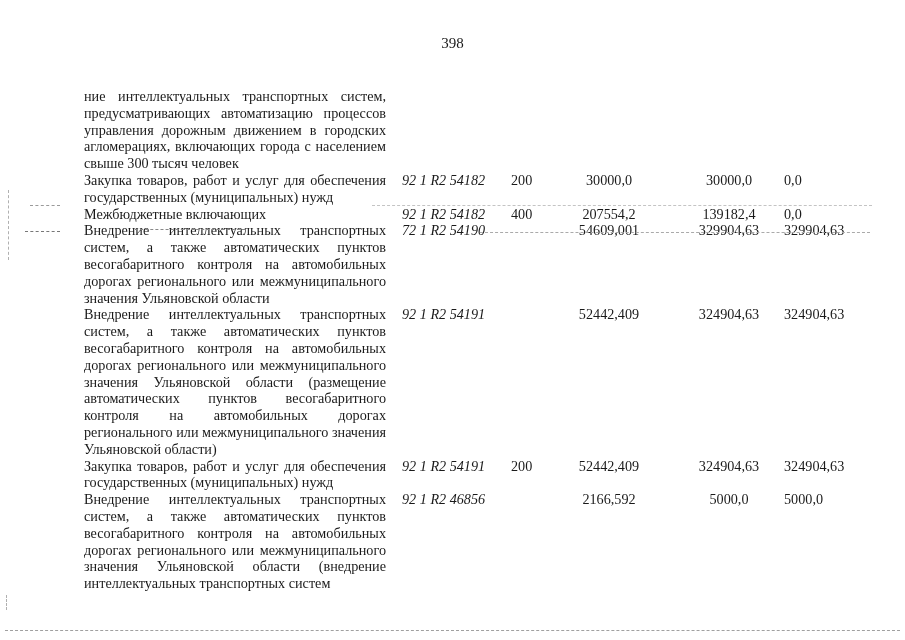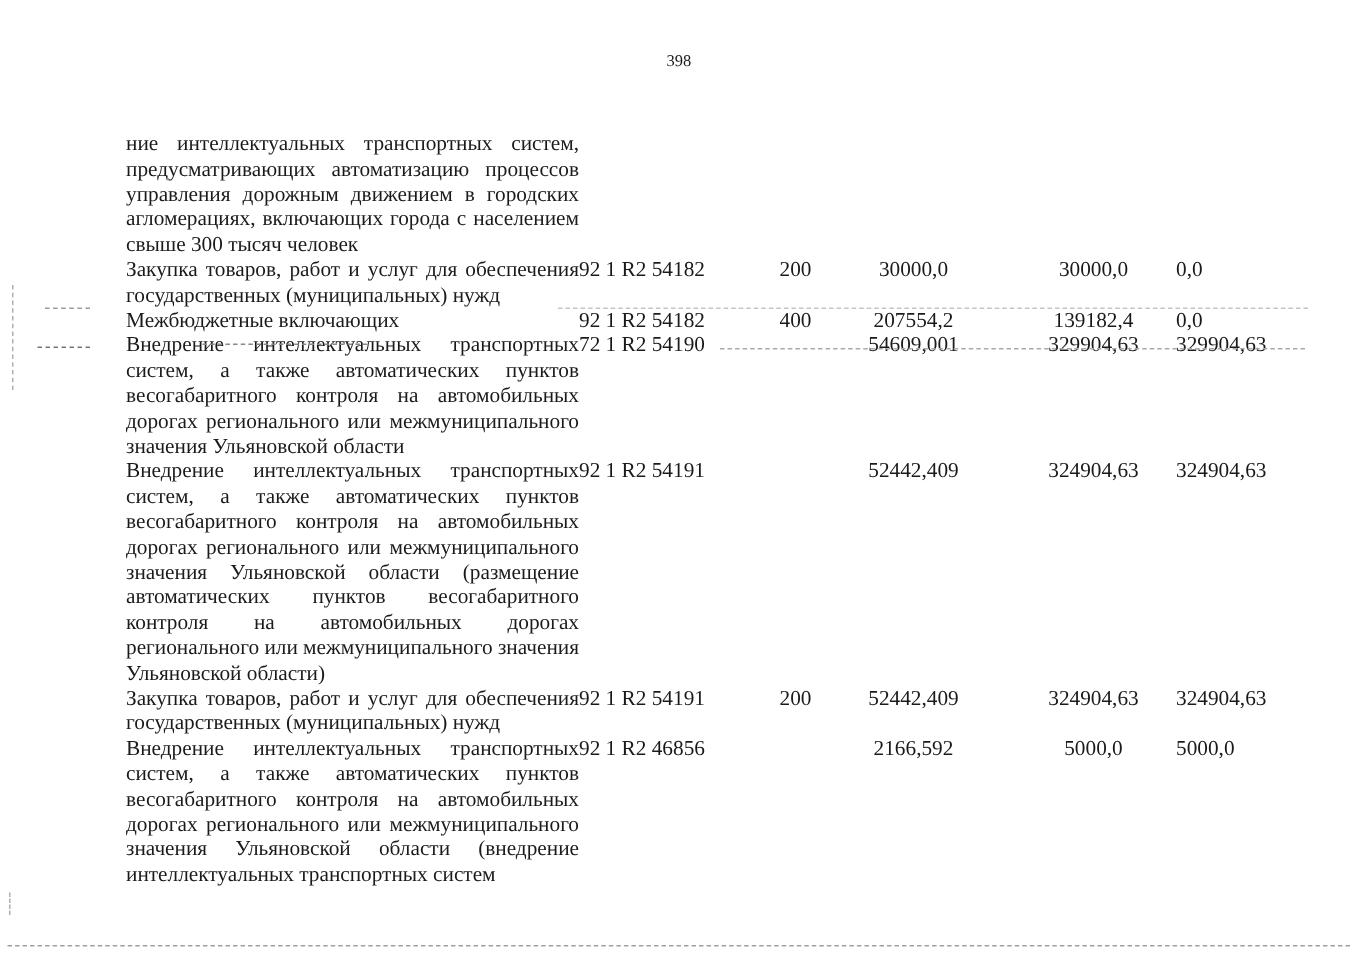--- a/index.html
+++ b/index.html
@@ -3,31 +3,31 @@
 <meta charset="utf-8">
 <style>
   html, body { margin: 0; padding: 0; background: #ffffff; }
   body {
     width: 905px; height: 640px; position: relative; overflow: hidden;
     font-family: "Liberation Serif", "DejaVu Serif", serif;
     color: #1a1a1a;
   }
   .page-number {
     position: absolute; top: 35px; left: 0; width: 905px;
-    text-align: center; font-size: 11px;
+    text-align: center; font-size: 15px;
   }
   .table { position: absolute; left: 68px; top: 88px; width: 800px; margin-left: 16px; }
   .row { position: relative; display: block; }
   .desc {
     width: 302px; font-size: 14.2px; line-height: 16.8px;
     text-align: justify; text-align-last: left;
   }
   .cell { position: absolute; top: 0; font-size: 14.2px; line-height: 16.8px; white-space: nowrap; }
-  .code { left: 302px; }
-  .vr   { left: 427px; width: 30px; text-align: right; }
+  .code { left: 318px; font-style: italic; }
+  .vr   { left: 427px; width: 30px; text-align: left; }
   .v1   { left: 470px; width: 110px; text-align: center; }
   .v2   { left: 580px; width: 130px; text-align: center; }
   .v3   { left: 700px; width: 130px; text-align: left; }
   .scan-line {
     position: absolute; height: 0; border-top: 1px dashed #9a9a9a;
   }
   .scan-vert {
     position: absolute; width: 0; border-left: 1px dashed #b0b0b0;
   }
 </style>

